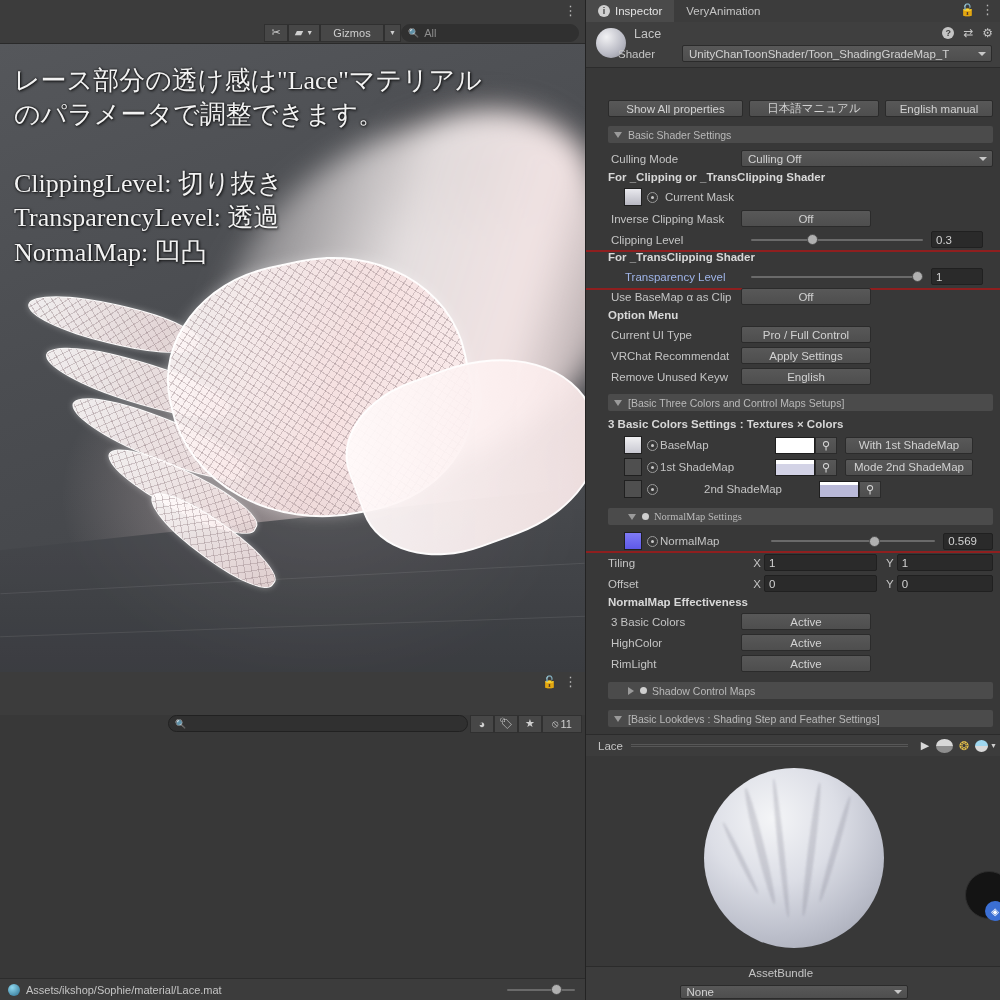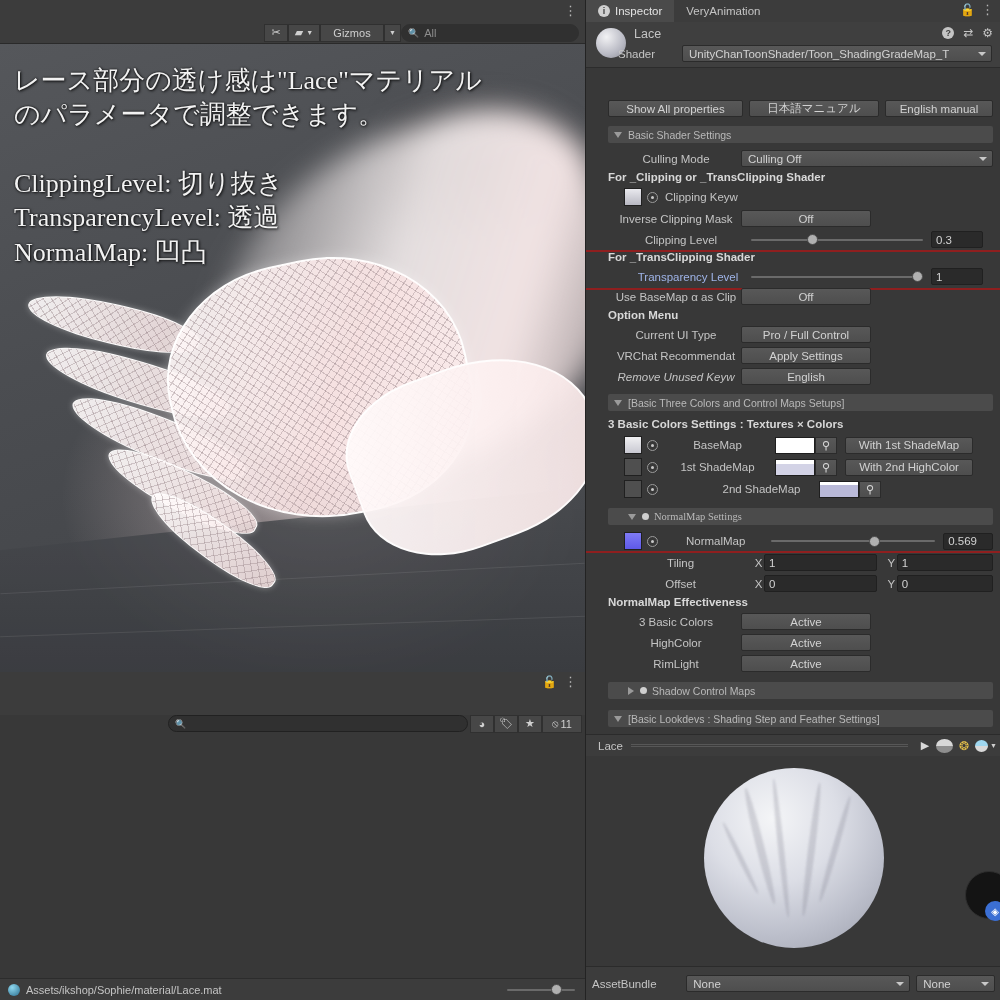--- a/index.html
+++ b/index.html
@@ -151,27 +151,27 @@
 
   
   #inspector { position:absolute; left:585px; top:0; width:415px; height:1000px; background:#383838; border-left:1px solid #232323; }
   #insp-tabs { position:absolute; left:0; top:0; width:415px; height:22px; background:#3c3c3c; display:flex; align-items:flex-end; }
   .insp-tab { height:22px; display:flex; align-items:center; padding:0 12px; font-size:11.5px; color:#c4c4c4; gap:5px; cursor:pointer; }
   .insp-tab.active { background:#4a4a4a; color:#e2e2e2; }
   #insp-header { position:absolute; left:0; top:22px; width:415px; height:46px; background:#3f3f3f; border-bottom:1px solid #2c2c2c; }
   #matball { position:absolute; left:10px; top:6px; width:30px; height:30px; border-radius:50%;
      background: radial-gradient(circle at 35% 30%, #f2f2f4, #b9bac4 60%, #8d8e98); }
   #insp-body { position:absolute; left:0; top:68px; width:415px; height:660px; }
-  .row { position:absolute; display:flex; align-items:center;text-align:center; }
+  .row { position:absolute; display:flex; align-items:center; }
   #preview-hdr { position:absolute; left:0; top:734px; width:415px; height:22px; background:#3c3c3c; display:flex; align-items:center; padding:0 4px; border-top:1px solid #2b2b2b; }
   #preview-area { position:absolute; left:0; top:756px; width:415px; height:205px; background:#383838; overflow:hidden; }
   #preview-ball { position:absolute; left:50%; top:12px; transform:translateX(-50%); width:180px; height:180px; border-radius:50%;
     background: radial-gradient(circle at 38% 28%, #f4f5f7 0%, #dcdee6 38%, #bcbfcb 68%, #9a9daa 100%); }
   .pv-streak { position:absolute; background: rgba(130,130,145,0.28); border-radius:50%; filter: blur(1px); }
-  #assetbundle-bar { position:absolute; left:0; bottom:0; width:415px; height:34px; background:#3c3c3c; display:flex; align-items:center; padding:0 6px; gap:6px; border-top:1px solid #2b2b2b; }
+  #assetbundle-bar { position:absolute; left:0; bottom:0; width:415px; height:34px; background:#3c3c3c; display:flex; align-items:center; padding:0 6px; gap:6px; border-top:1px solid #2b2b2b;flex-direction:column; }
   .pv-icon { width:22px; height:18px; display:flex; align-items:center; justify-content:center; cursor:pointer; }
   #dark-orb { position:absolute; right:-12px; bottom:42px; width:48px; height:48px; border-radius:50%; background:#141414; border:1px solid #2e2e2e; }
   #blue-badge { position:absolute; right:-4px; bottom:40px; width:20px; height:20px; border-radius:50%; background:#3b6fd4; display:flex; align-items:center; justify-content:center; color:#fff; font-size:10px; }
 </style>
 </head>
 <body>
 
 <div id="root">
 
   <div id="scene">
@@ -315,21 +315,21 @@
           <span>Culling Off</span>
           <span class="caret"></span>
         </div>
       </div>
 
       <span class="lbl-bold" style="position:absolute;left:22px;top:103px;">For _Clipping or _TransClipping Shader</span>
 
       <div class="row" style="left:38px;top:120px;gap:5px;">
         <div class="texslot" style="background:linear-gradient(180deg,#e9e9ee,#b8b8c2);"></div>
         <span class="radio-ic"></span>
-        <span class="lbl">Clipping Keyw</span>
+        <span class="lbl">Current Mask</span>
       </div>
 
       <div class="row" style="left:25px;top:142px;width:382px;">
         <span class="lbl" style="width:130px;">Inverse Clipping Mask</span>
         <div class="btn" style="width:130px;">
           <span>Off</span>
         </div>
       </div>
 
       <div class="row" style="left:25px;top:163px;width:382px;">
@@ -373,21 +373,21 @@
           <span>Pro / Full Control</span>
           </div>
       </div>
       <div class="row" style="left:25px;top:279px;width:382px;">
         <span class="lbl" style="width:130px;overflow:hidden;">VRChat Recommendat</span>
         <div class="btn" style="width:130px;">
           <span>Apply Settings</span>
           </div>
       </div>
       <div class="row" style="left:25px;top:300px;width:382px;">
-        <span class="lbl" style="width:130px;overflow:hidden;font-style:italic;">Remove Unused Keyw</span>
+        <span class="lbl" style="width:130px;overflow:hidden;">Remove Unused Keyw</span>
         <div class="btn" style="width:130px;">
           <span>English</span>
           </div>
       </div>
 
       <div class="foldout" style="position:absolute;left:22px;top:326px;width:385px;">
         <div class="tri-down"></div>
         <span>[Basic Three Colors and Control Maps Setups]</span>
       </div>
 
@@ -403,21 +403,21 @@
           <span>With 1st ShadeMap</span>
           </div>
       </div>
       <div class="row" style="left:38px;top:390px;">
         <div class="texslot"></div>
         <span class="radio-ic" style="margin-left:5px;"></span>
         <span class="lbl" style="width:115px;">1st ShadeMap</span>
         <div class="colorswatch" style="width:40px;background:linear-gradient(180deg,#ffffff 0 30%,#d3d3e6 30% 100%);"></div>
         <div class="eyedrop">⚲</div>
         <div class="btn" style="width:128px;margin-left:8px;">
-          <span>With 2nd HighColor</span>
+          <span>Mode 2nd ShadeMap</span>
           </div>
       </div>
       <div class="row" style="left:38px;top:412px;">
         <div class="texslot"></div>
         <span class="radio-ic" style="margin-left:5px;"></span>
         <span class="lbl" style="width:115px;margin-left:44px;">2nd ShadeMap</span>
         <div class="colorswatch" style="width:40px;background:linear-gradient(180deg,#ffffff 0 22%,#b9b9d8 22% 100%);"></div>
         <div class="eyedrop">⚲</div>
       </div>
 

